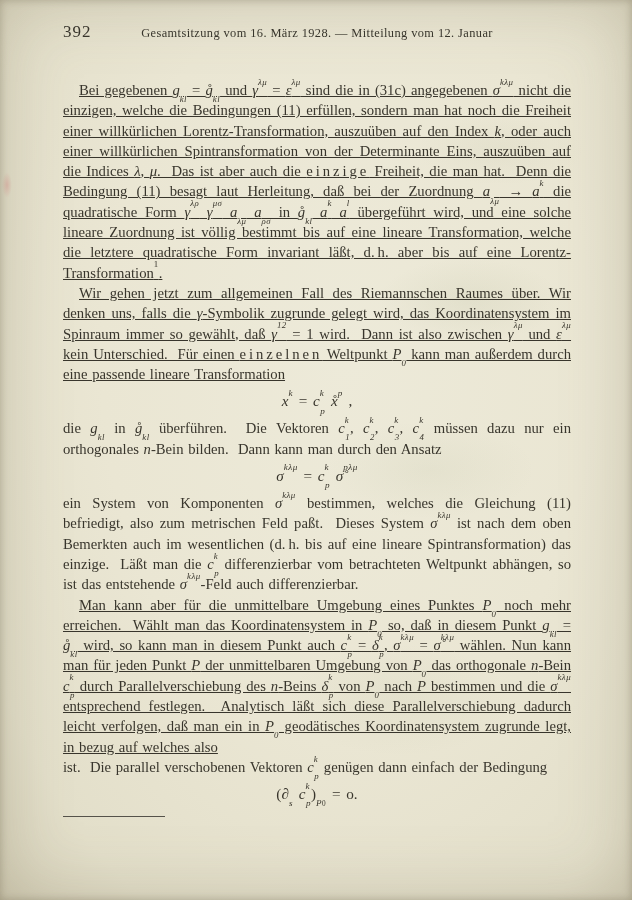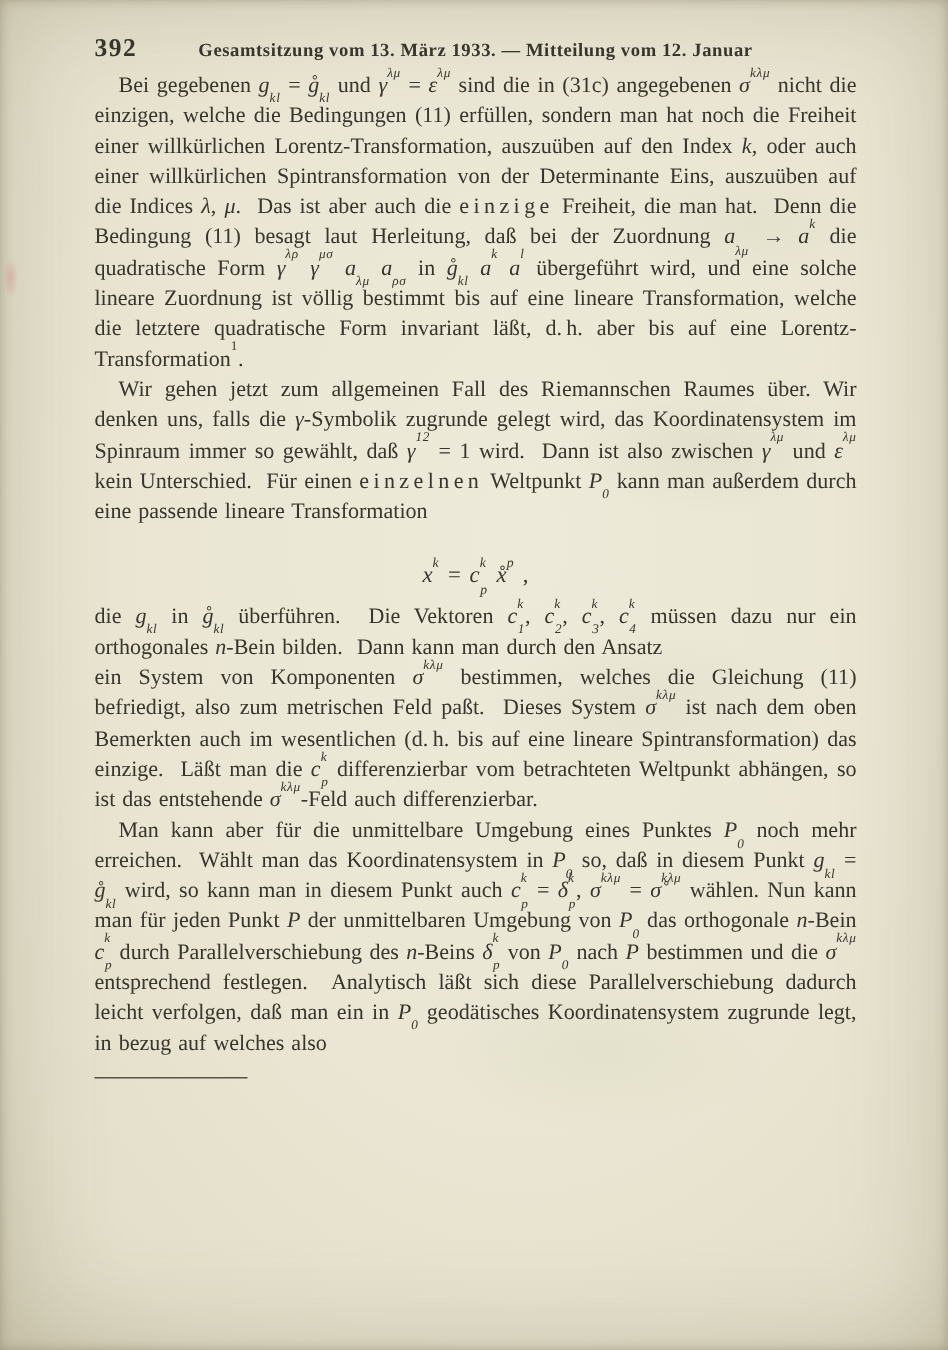--- a/index.html
+++ b/index.html
@@ -32,43 +32,42 @@
   }
   .content {
     position: absolute;
     left: 63px;
     top: 22px;
     width: 508px;
   }
   .pagehead {
     position: relative;
     height: 22px;
-    margin-bottom: 3px;
-    font-weight: bold;
+    margin-bottom: 36px;
   }
   .pagenum {
     position: absolute; left: 0; top: 0;
     font-size: 17px;
     letter-spacing: 1px;
   }
   .running {
     position: absolute; left: 0; right: 0; top: 4px;
     text-align: center;
     font-size: 12.4px;
     letter-spacing: 0.4px;
     white-space: nowrap;
   }
   p {
     margin: 0;
     text-align: justify;
     font-size: 14.7px;
     line-height: 20.3px;
     word-spacing: 1px;
   }
-  p.indent { text-indent: 16px; }
+  p.indent { text-indent: 16px; text-decoration: underline; }
   .sperr { letter-spacing: 0.2em; }
   sup {
     font-size: 0.6em;
     position: relative; top: -0.5em;
     line-height: 0;
     font-style: inherit;
     letter-spacing: 0.05em;
   }
   sub {
     font-size: 0.6em;
@@ -76,21 +75,21 @@
     line-height: 0;
     font-style: inherit;
     letter-spacing: 0.05em;
   }
   sub.stk { margin-left: -0.45em; }
   .sub0 { font-size: 0.8em; }
   .formula {
     text-align: center;
     font-size: 15.2px;
     line-height: 20px;
-    margin: 23px 0 7px 0;
+    margin: 7px 0 7px 0;
     word-spacing: 2px;
   }
   .fnrule {
     width: 102px;
     border: 0;
     border-top: 1.2px solid #55524a;
     margin: 12px 0 7px 0;
   }
   .footnote {
     font-size: 11.6px;
@@ -102,26 +101,29 @@
 </style>
 </head>
 <body>
 
 <div class="page">
   <div class="smudge"></div>
   <div class="content">
 
     <div class="pagehead">
       <span class="pagenum">392</span>
-      <span class="running">Gesamtsitzung vom 13. März 1933. — Mitteilung vom 12. Januar</span>
+      <span class="running">Gesamtsitzung vom 16. März 1928. — Mitteilung vom 12. Januar</span>
     </div>
 
     <p class="indent">Bei gegebenen <i>g<sub>kl</sub></i> = <i>g̊<sub>kl</sub></i> und <i>γ<sup>λμ</sup></i> = <i>ε<sup>λμ</sup></i> sind die in (31c) angegebenen <i>σ<sup>kλμ</sup></i> nicht die einzigen, welche die Bedingungen (11) erfüllen, sondern man hat noch die Freiheit einer willkürlichen Lorentz-Transformation, auszuüben auf den Index <i>k</i>, oder auch einer willkürlichen Spintransformation von der Determinante Eins, auszuüben auf die Indices <i>λ</i>, <i>μ</i>.&nbsp; Das ist aber auch die <span class="sperr">einzige</span> Freiheit, die man hat.&nbsp; Denn die Bedingung (11) besagt laut Herleitung, daß bei der Zuordnung <i>a<sub>λμ</sub></i> → <i>a<sup>k</sup></i> die quadratische Form <i>γ<sup>λρ</sup> γ<sup>μσ</sup> a<sub>λμ</sub> a<sub>ρσ</sub></i> in <i>g̊<sub>kl</sub> a<sup>k</sup> a<sup>l</sup></i> übergeführt wird, und eine solche lineare Zuordnung ist völlig bestimmt bis auf eine lineare Transformation, welche die letztere quadratische Form invariant läßt, d. h. aber bis auf eine Lorentz-Transformation<sup>1</sup>.</p>
     <p class="indent">Wir gehen jetzt zum allgemeinen Fall des Riemannschen Raumes über. Wir denken uns, falls die <i>γ</i>-Symbolik zugrunde gelegt wird, das Koordinatensystem im Spinraum immer so gewählt, daß <i>γ<sup>12</sup></i> = 1 wird.&nbsp; Dann ist also zwischen <i>γ<sup>λμ</sup></i> und <i>ε<sup>λμ</sup></i> kein Unterschied.&nbsp; Für einen <span class="sperr">einzelnen</span> Weltpunkt <i>P<sub>0</sub></i> kann man außerdem durch eine passende lineare Transformation</p>
     <div class="formula"><i>x<sup>k</sup></i> = <i>c<sup>k</sup><sub class="stk">p</sub> x̊<sup>p</sup></i> ,</div>
     <p>die <i>g<sub>kl</sub></i> in <i>g̊<sub>kl</sub></i> überführen.&nbsp; Die Vektoren <i>c<sup>k</sup><sub class="stk">1</sub></i>, <i>c<sup>k</sup><sub class="stk">2</sub></i>, <i>c<sup>k</sup><sub class="stk">3</sub></i>, <i>c<sup>k</sup><sub class="stk">4</sub></i> müssen dazu nur ein orthogonales <i>n</i>-Bein bilden.&nbsp; Dann kann man durch den Ansatz</p>
+    <div class="formula"><i>σ<sup>kλμ</sup></i> = <i>c<sup>k</sup><sub class="stk">p</sub> σ̊<sup>pλμ</sup></i></div>
     <p>ein System von Komponenten <i>σ<sup>kλμ</sup></i> bestimmen, welches die Gleichung (11) befriedigt, also zum metrischen Feld paßt.&nbsp; Dieses System <i>σ<sup>kλμ</sup></i> ist nach dem oben Bemerkten auch im wesentlichen (d. h. bis auf eine lineare Spintransformation) das einzige.&nbsp; Läßt man die <i>c<sup>k</sup><sub class="stk">p</sub></i> differenzierbar vom betrachteten Weltpunkt abhängen, so ist das entstehende <i>σ<sup>kλμ</sup></i>-Feld auch differenzierbar.</p>
     <p class="indent">Man kann aber für die unmittelbare Umgebung eines Punktes <i>P<sub>0</sub></i> noch mehr erreichen.&nbsp; Wählt man das Koordinatensystem in <i>P<sub>0</sub></i> so, daß in diesem Punkt <i>g<sub>kl</sub></i> = <i>g̊<sub>kl</sub></i> wird, so kann man in diesem Punkt auch <i>c<sup>k</sup><sub class="stk">p</sub></i> = <i>δ<sup>k</sup><sub class="stk">p</sub></i>, <i>σ<sup>kλμ</sup></i> = <i>σ̊<sup>kλμ</sup></i> wählen. Nun kann man für jeden Punkt <i>P</i> der unmittelbaren Umgebung von <i>P<sub>0</sub></i> das orthogonale <i>n</i>-Bein <i>c<sup>k</sup><sub class="stk">p</sub></i> durch Parallelverschiebung des <i>n</i>-Beins <i>δ<sup>k</sup><sub class="stk">p</sub></i> von <i>P<sub>0</sub></i> nach <i>P</i> bestimmen und die <i>σ<sup>kλμ</sup></i> entsprechend festlegen.&nbsp; Analytisch läßt sich diese Parallelverschiebung dadurch leicht verfolgen, daß man ein in <i>P<sub>0</sub></i> geodätisches Koordinatensystem zugrunde legt, in bezug auf welches also</p>
+    <p>ist.&nbsp; Die parallel verschobenen Vektoren <i>c<sup>k</sup><sub class="stk">p</sub></i> genügen dann einfach der Bedingung</p>
+    <div class="formula">(<i>∂<sub>s</sub> c<sup>k</sup><sub class="stk">p</sub></i>)<sub><i>P</i><span class="sub0">0</span></sub> = o.</div>
 
     <hr class="fnrule">
 
   </div>
 </div>
 
 </body></html>

